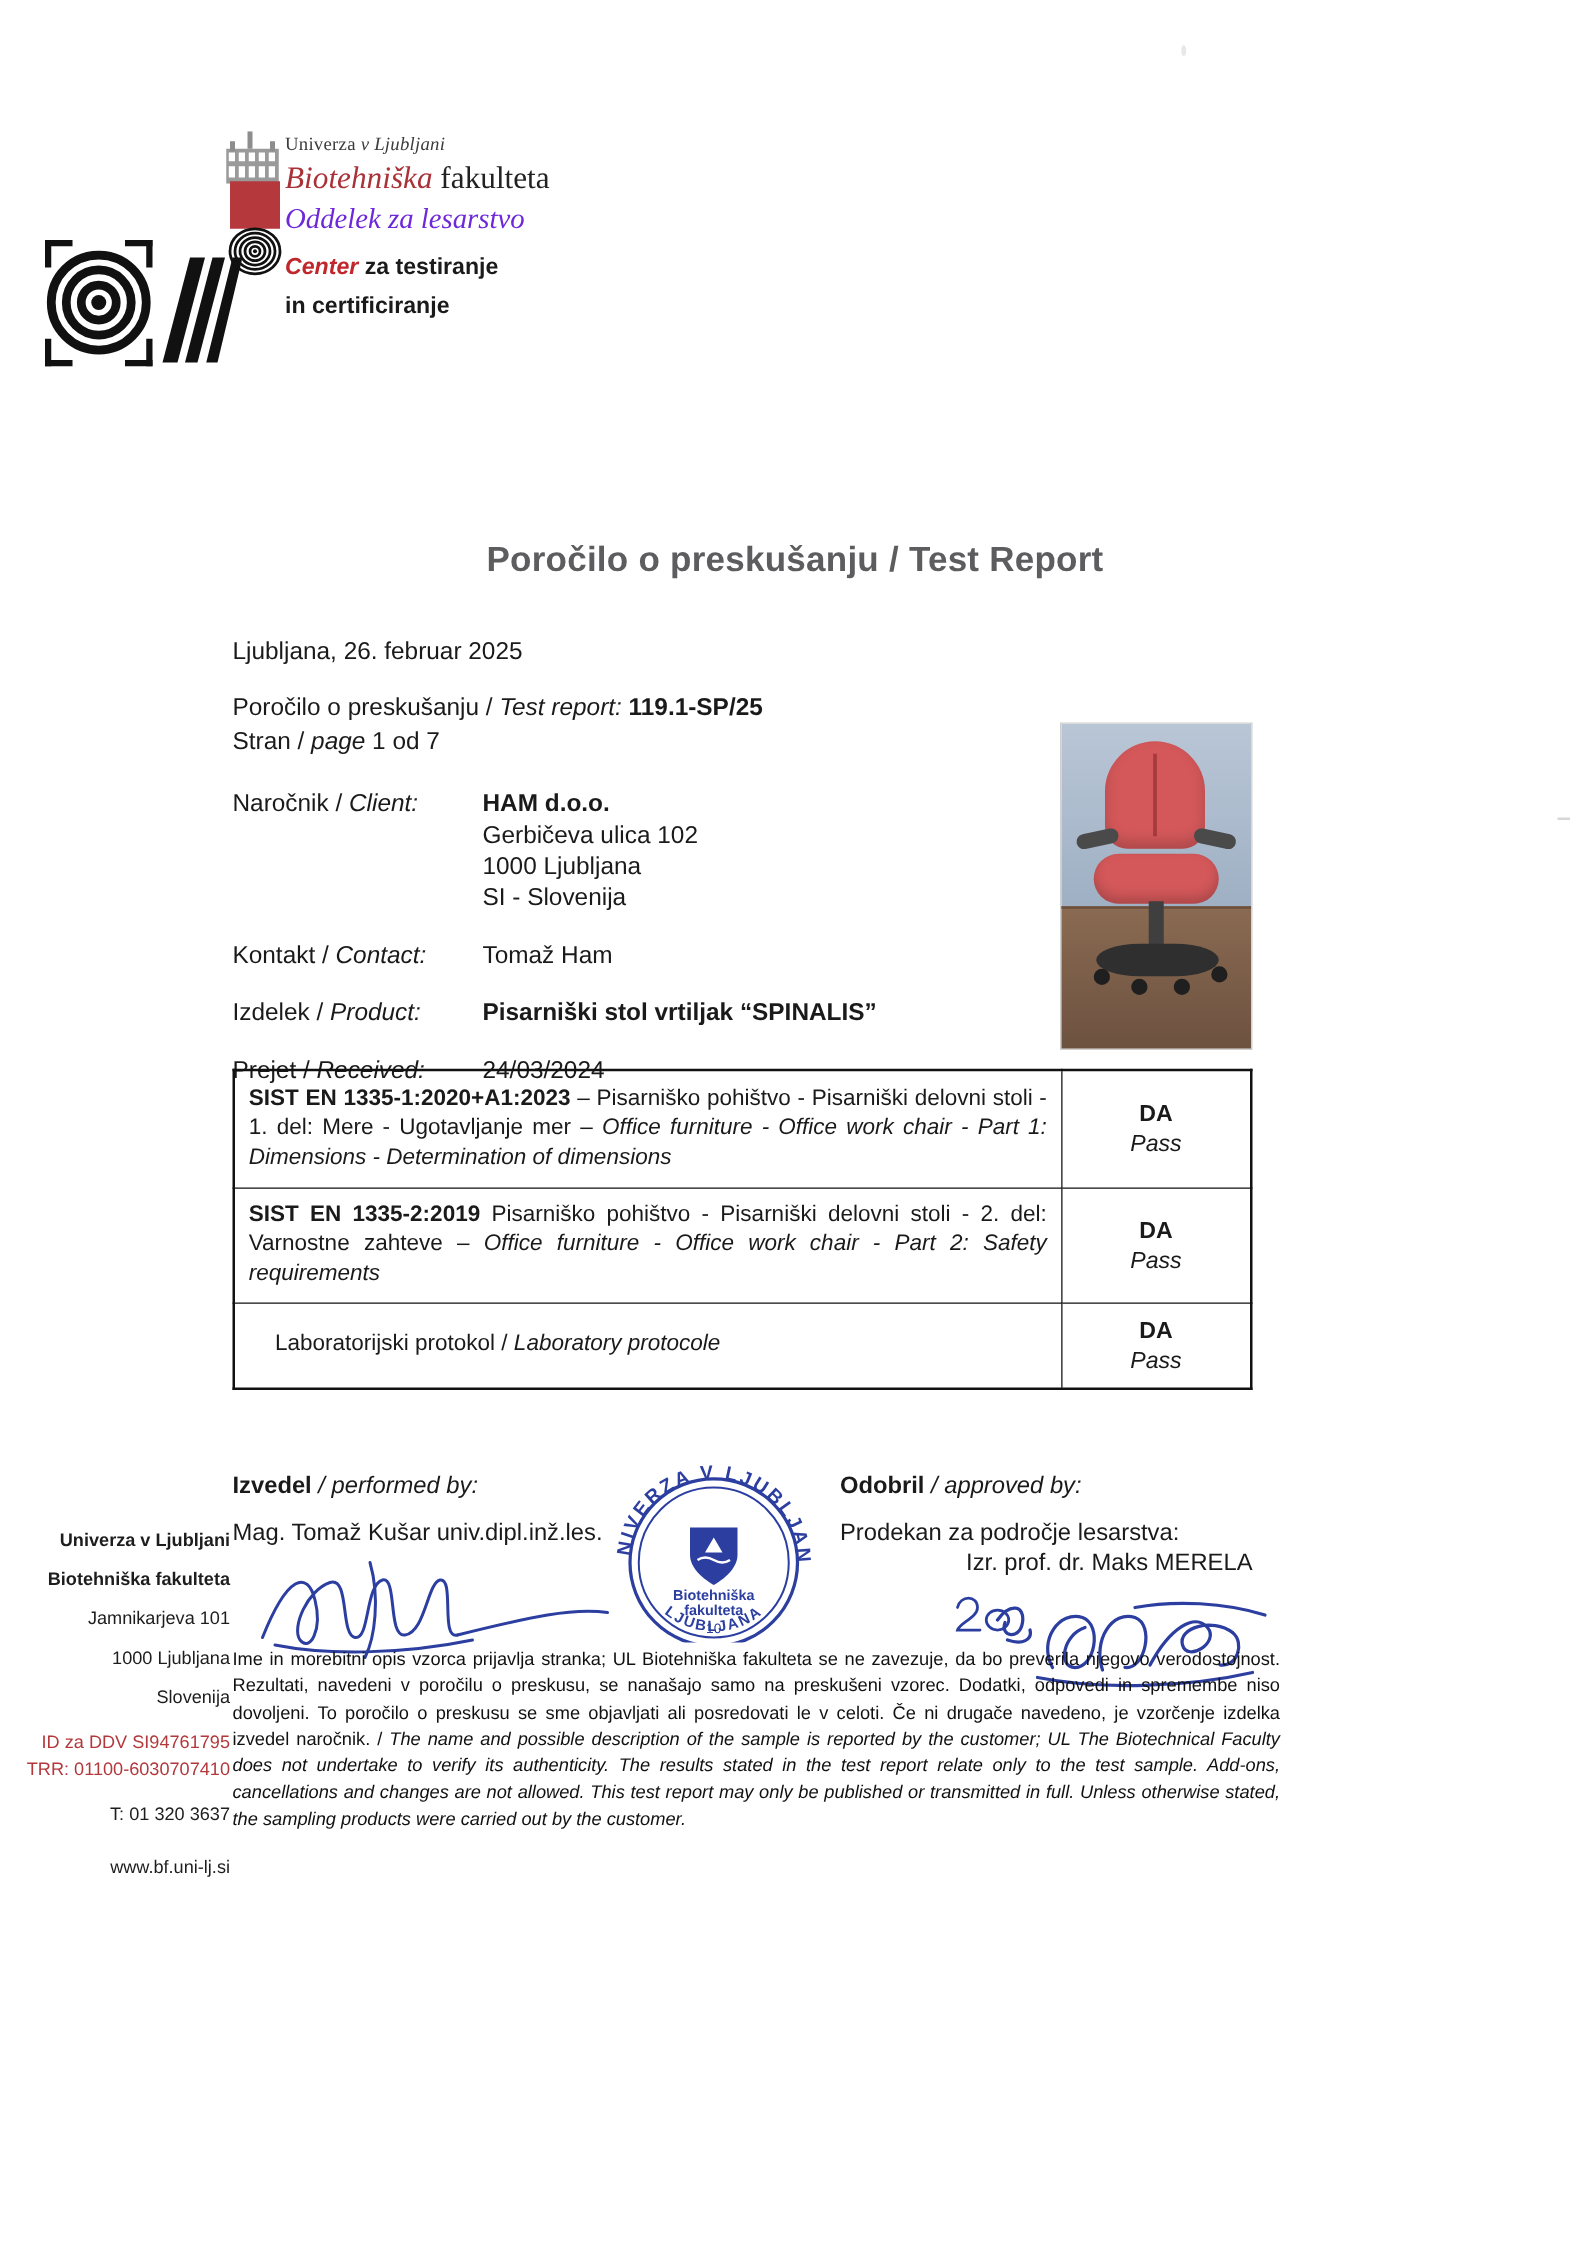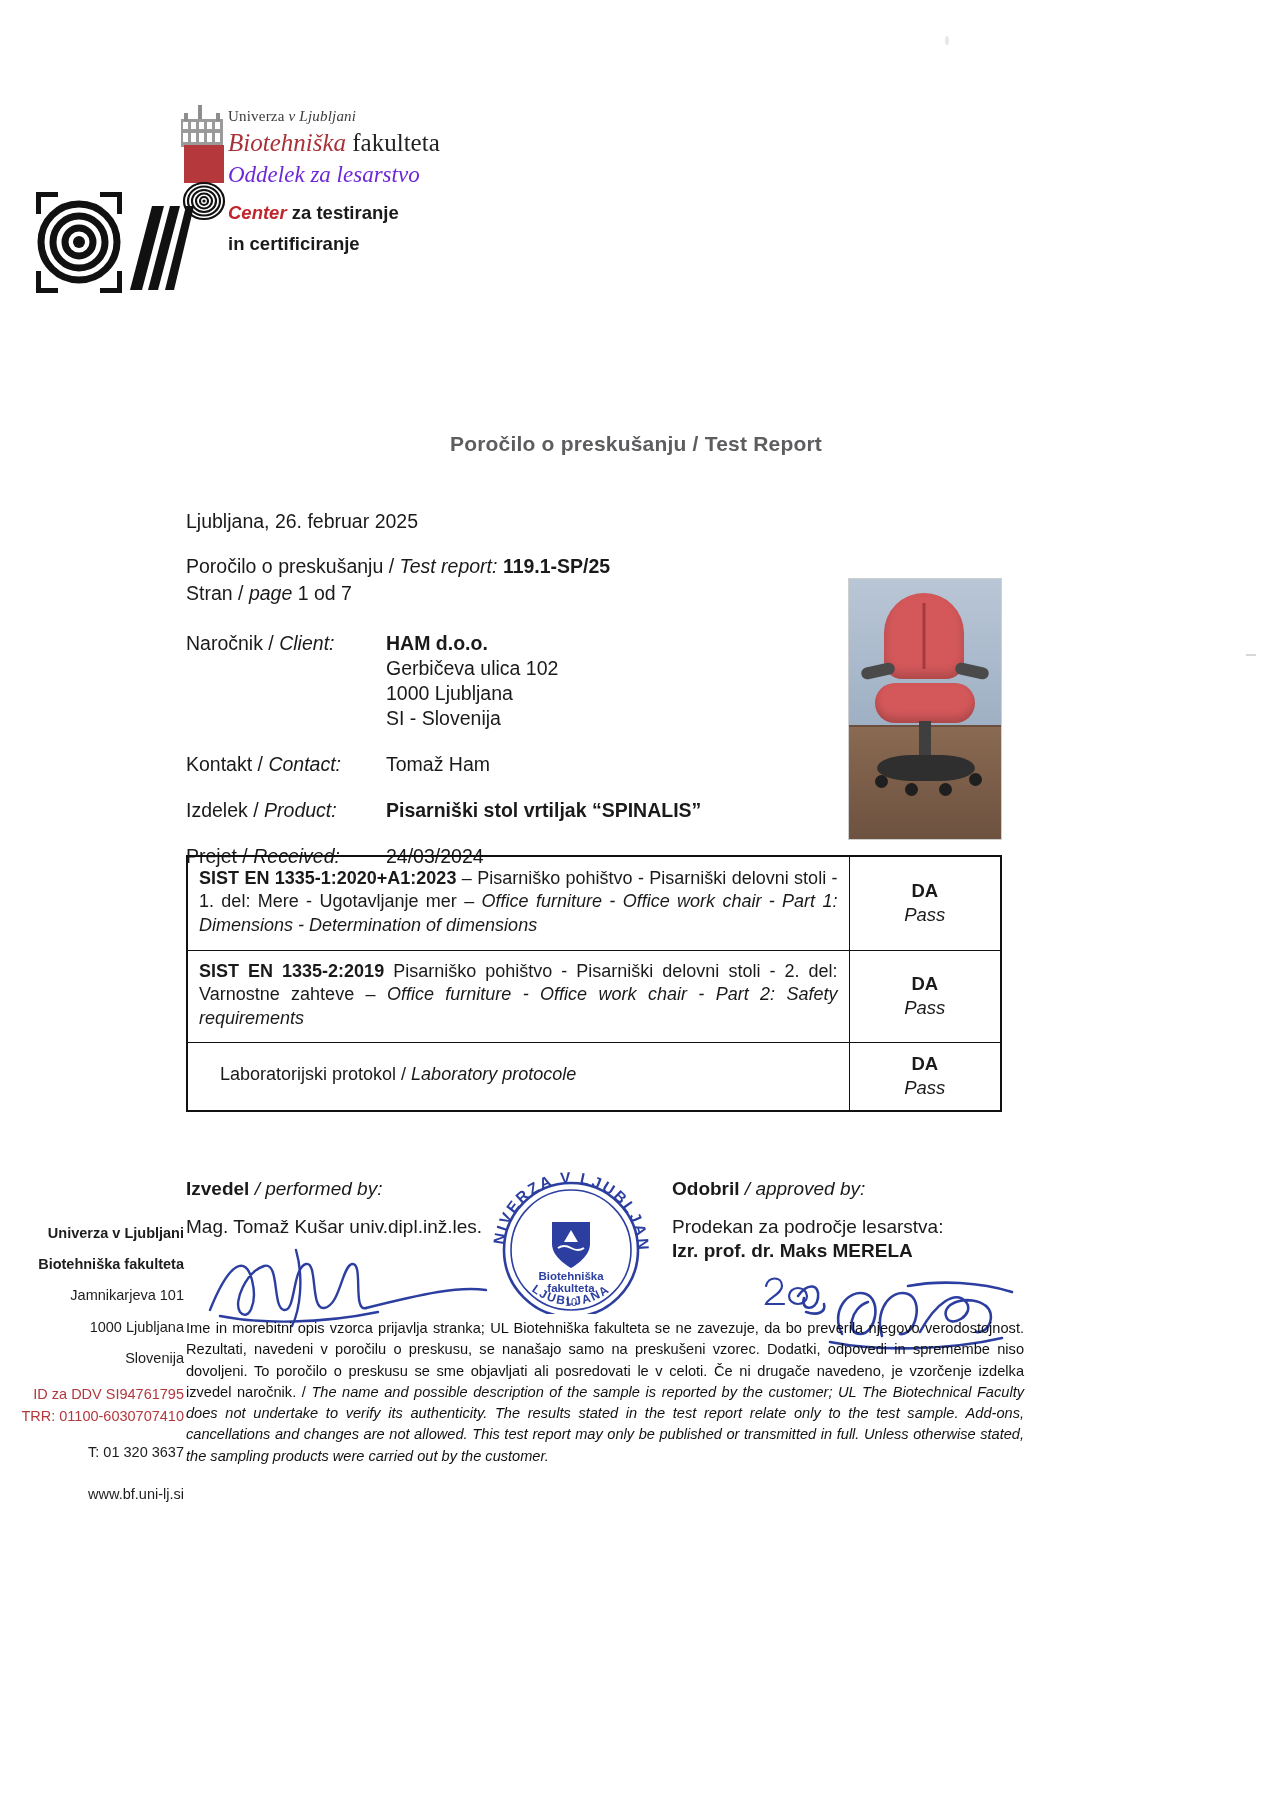--- a/index.html
+++ b/index.html
@@ -49,21 +49,21 @@
   .lh-center {
     font-size: 18.5px; font-weight: bold; color: #1a1a1a; margin-bottom: 9px;
   }
   .lh-center .red { color: #c0272d; font-style: italic; }
   .lh-cert { font-size: 18.5px; font-weight: bold; color: #1a1a1a; }
 
   
   .doc-title {
     position: absolute; left: 0; top: 432px; width: 1272px;
     text-align: center;
-    font-size: 21px; font-weight: bold; color: #5d5d60;
+    font-size: 28px; font-weight: bold; color: #5d5d60;
     letter-spacing: .2px;
   }
 
   
   .meta { position: absolute; left: 186px; top: 508px; font-size: 19.5px; line-height: 1.42; }
   .meta .it { font-style: italic; }
   .meta .bold { font-weight: bold; }
   .meta-line2 { margin-top: 17px; }
 
   
@@ -129,21 +129,21 @@
   .it { font-style: italic; }
 
   
   .sig { position: absolute; left: 186px; top: 1178px; width: 816px; }
   .sig-row { display: flex; justify-content: space-between; font-size: 19px; }
   .sig-left { width: 420px; }
   .sig-right { width: 330px; }
   .sig-label .it { font-style: italic; }
   .sig-label .bold { font-weight: bold; }
   .sig-name { margin-top: 16px; font-size: 19px; }
-  .sig-name.bold { font-weight: bold; }
+  .sig-name.bold { font-weight: normal; text-align: right; }
 
   .ink {
     position: absolute; pointer-events: none;
   }
   .stamp {
     position: absolute; left: 482px; top: 1172px; width: 178px; height: 142px;
   }
 
   
   .foot-addr {

